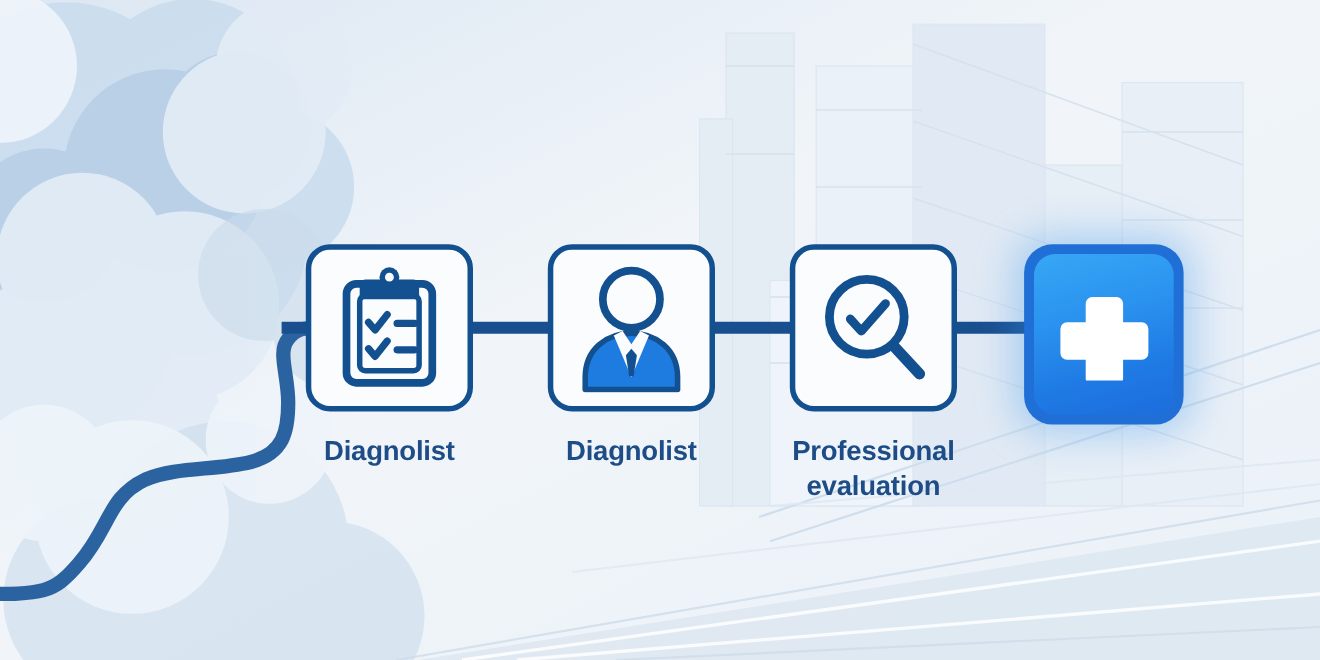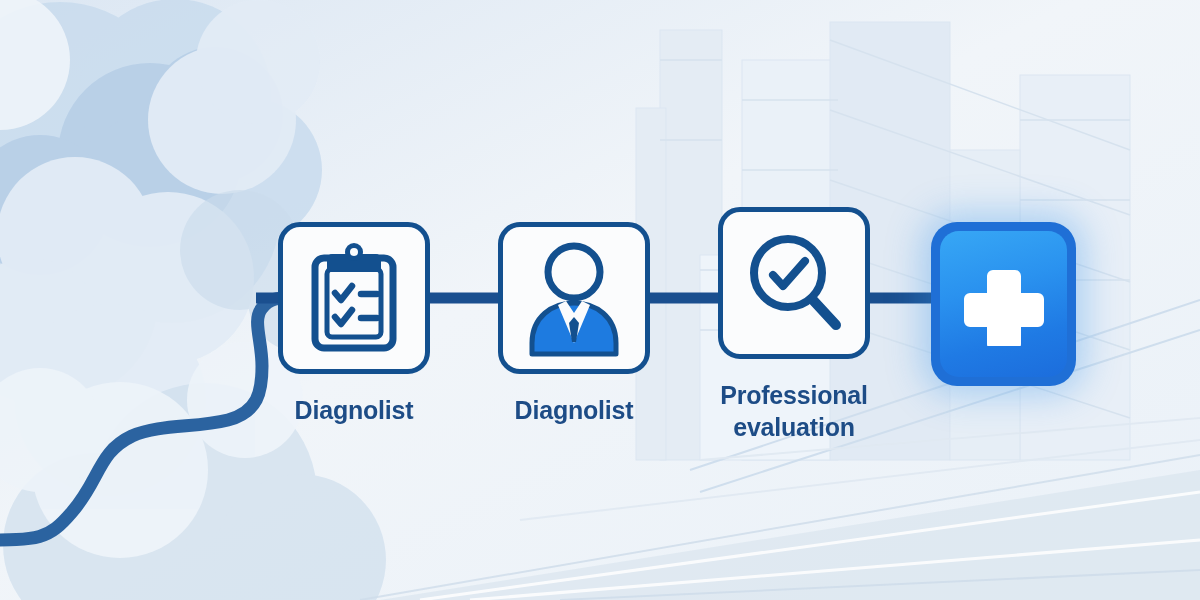--- a/index.html
+++ b/index.html
@@ -240,21 +240,21 @@
                  C 34 64, 14 78, 14 104
                  L 14 115 L 98 115 L 98 104
                  C 98 78, 78 64, 56 64 Z" fill="#1e7be0" stroke="#13508f" stroke-width="5" stroke-linejoin="round"></path>
         <path d="M40 66 L56 104 L72 66 L64 62 L56 74 L48 62 Z" fill="#fbfcfd"></path>
         <path d="M56 78 L61 84 L58 103 L54 103 L51 84 Z" fill="#13508f"></path>
       </svg>
     </div>
     <div class="step-label">Diagnolist</div>
   </div>
 
-  <div class="step" style="left:718px; top:207px;">
+  <div class="step" style="left:718px; top:222px;">
     <div class="card">
       <svg width="104" height="108" viewBox="0 0 104 108">
         <circle cx="46" cy="44" r="34" fill="none" stroke="#13508f" stroke-width="8"></circle>
         <path d="M70 70 L94 96" fill="none" stroke="#13508f" stroke-width="10" stroke-linecap="round"></path>
         <path d="M31 46 l10 11 l22 -25" fill="none" stroke="#13508f" stroke-width="8" stroke-linecap="round" stroke-linejoin="round"></path>
       </svg>
     </div>
     <div class="step-label">Professional
 evaluation</div>
   </div>

